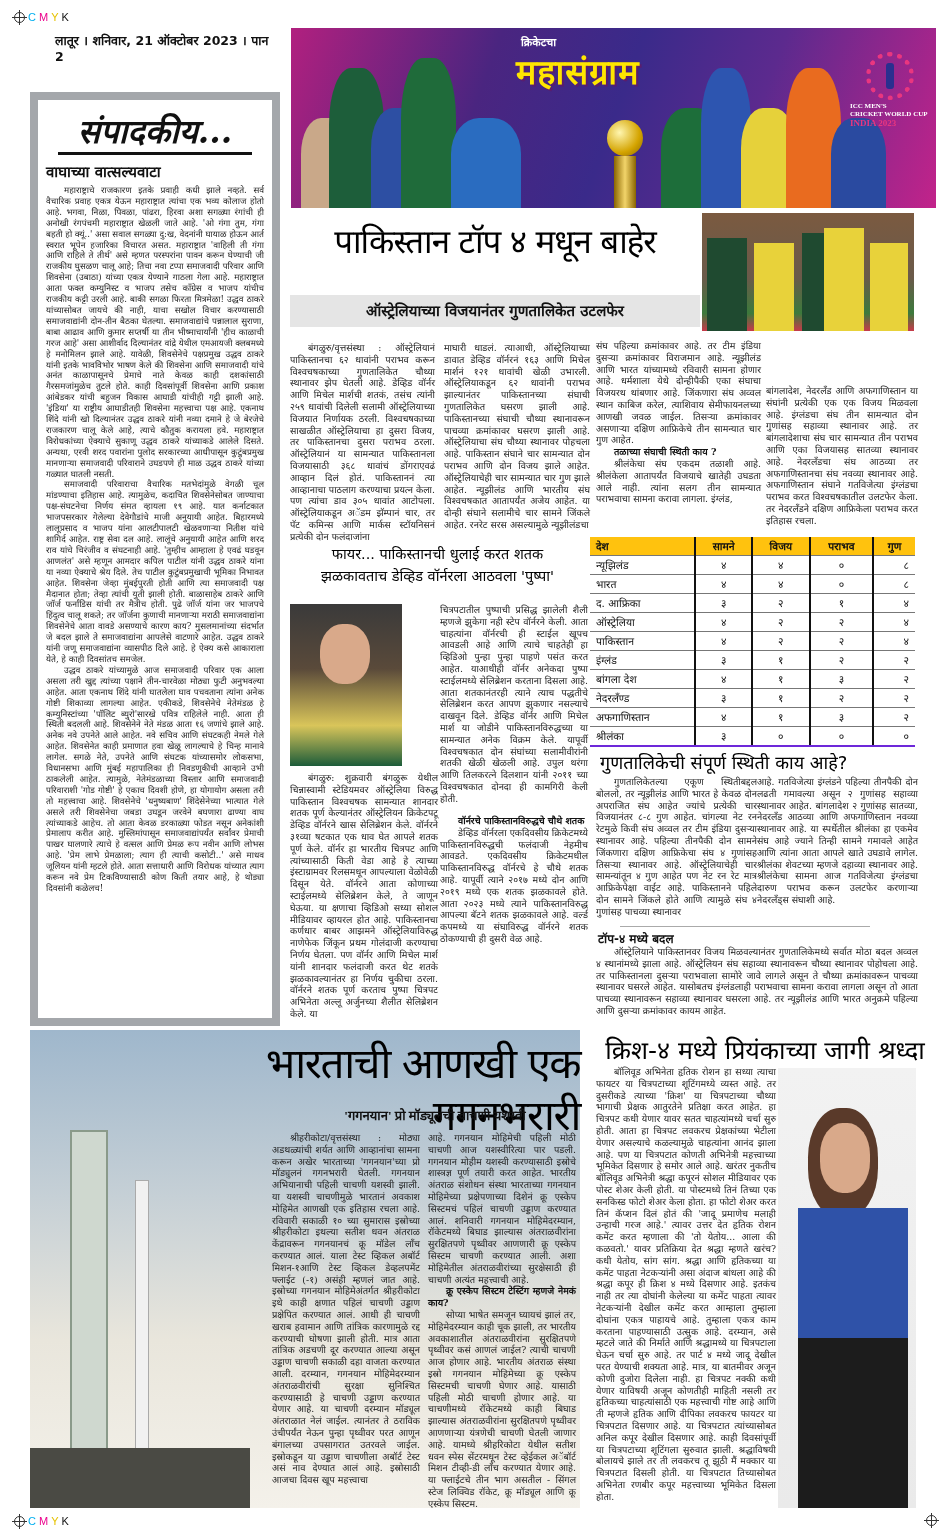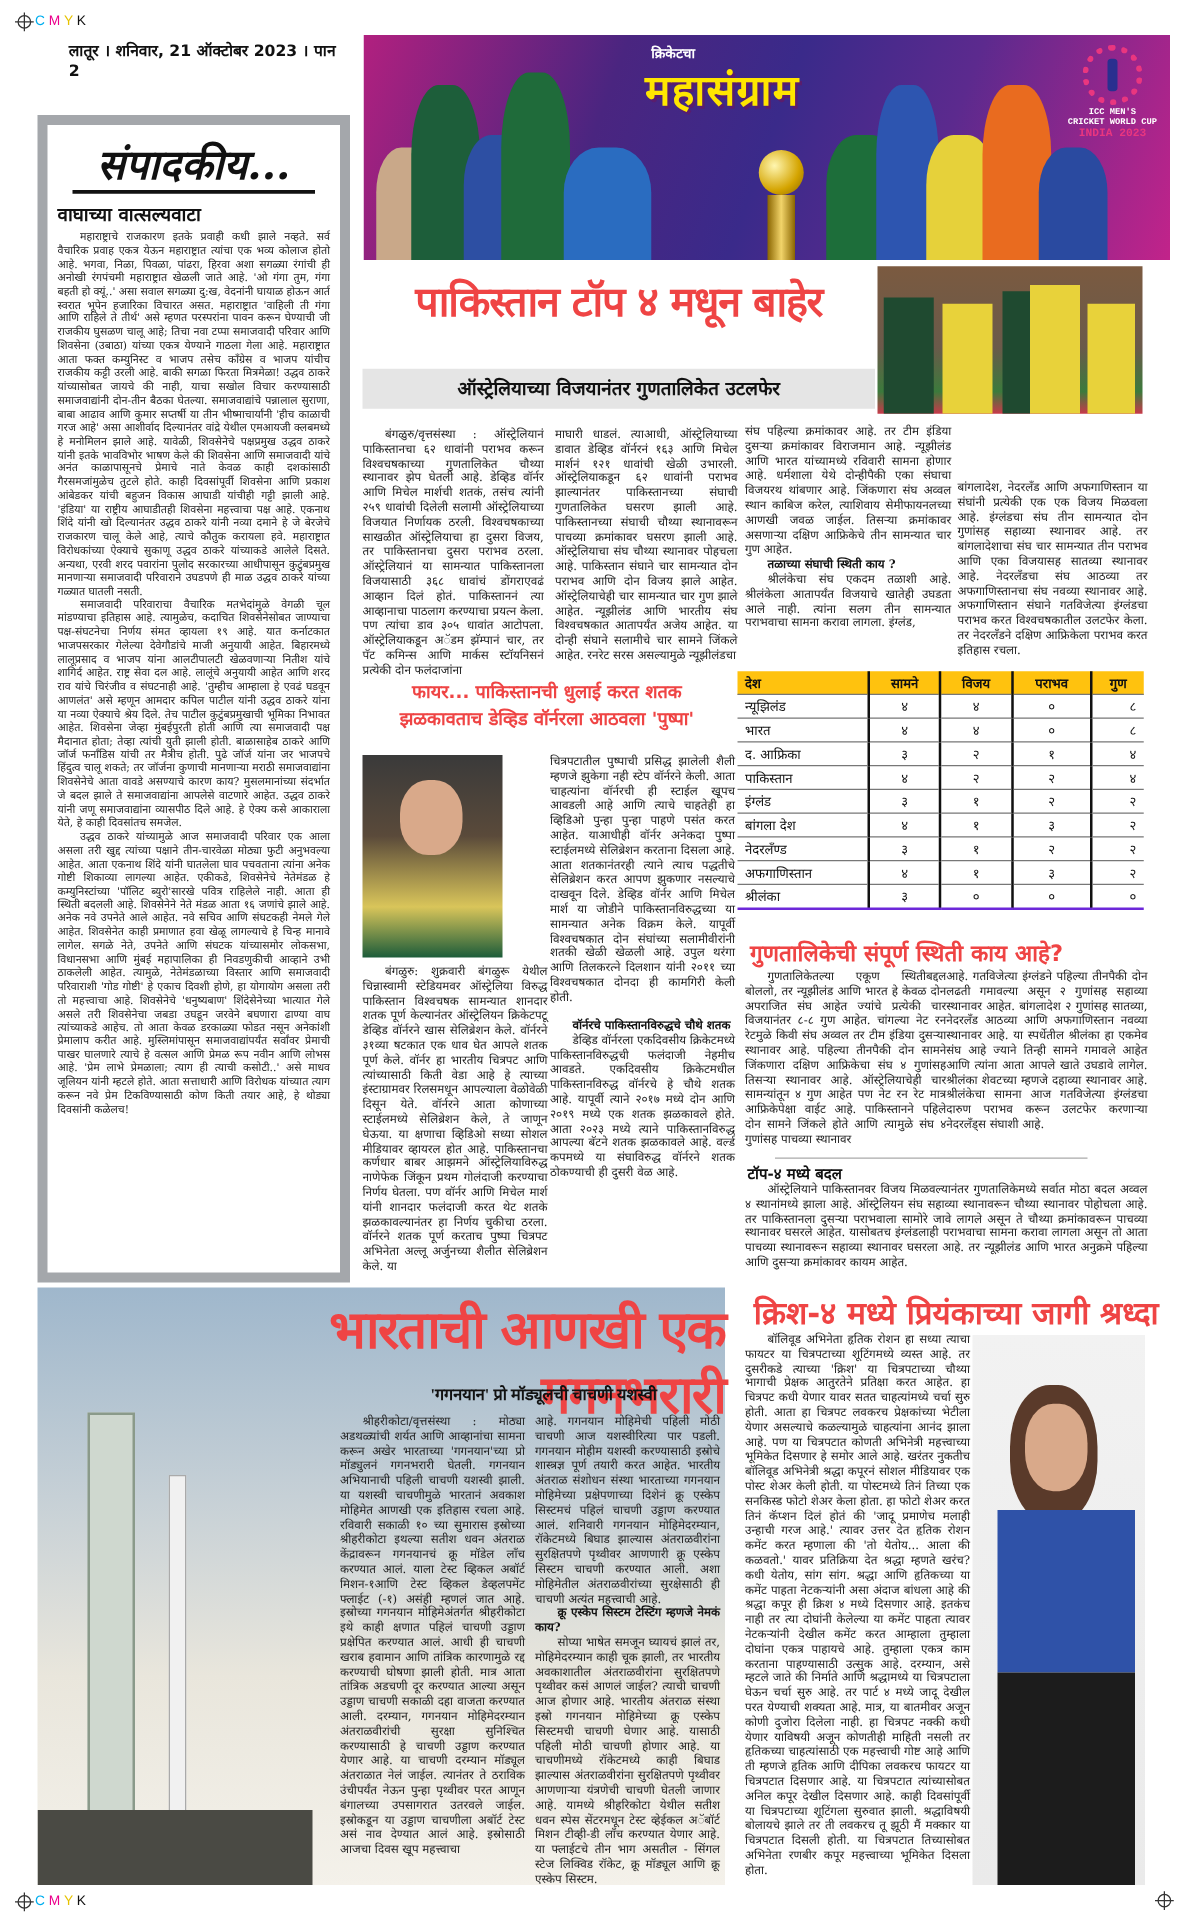--- a/index.html
+++ b/index.html
@@ -12,32 +12,32 @@
 .c{color:#00aeef}.m{color:#ec008c}.y{color:#e6c200}.k{color:#111}
 .masthead-title{font-family:"DejaVu Sans",sans-serif;font-weight:bold;color:#d71920;font-size:29px;letter-spacing:1px}
 .dateline{font-family:"DejaVu Sans",sans-serif;font-size:12.5px;font-weight:bold;color:#111}
 .banner{background:linear-gradient(110deg,#b1207f 0%,#4a2580 30%,#3a2a8a 50%,#5c2a8e 70%,#c2238a 100%);overflow:hidden}
 .banner .player{position:absolute;bottom:0;border-radius:40% 40% 0 0}
 .banner .kicker{font-family:"DejaVu Sans",sans-serif;color:#fff;font-size:11px;font-weight:bold}
 .banner .big{font-family:"DejaVu Sans",sans-serif;color:#ffe600;font-size:34px;font-weight:bold;text-shadow:2px 2px 0 #5a1d6d;letter-spacing:1px}
 .trophy{position:absolute;left:49%;bottom:0;width:36px;height:88px}
 .trophy .ball{width:36px;height:36px;border-radius:50%;background:radial-gradient(circle at 35% 35%,#fff6b0,#d4a400 60%,#8a6500)}
 .trophy .stem{width:22px;margin:0 auto;height:52px;background:linear-gradient(90deg,#8a6500,#f2d46a,#8a6500)}
-.wclogo{position:absolute;right:6px;top:8px;width:80px;height:80px;color:#fff;font-family:Liberation Mono, monospace;font-size:7px;text-align:center;font-weight:bold}
+.wclogo{position:absolute;right:6px;top:24px;width:80px;height:80px;color:#fff;font-family:Liberation Serif, serif;font-size:7px;text-align:left;font-weight:bold}
 .wclogo .ring{width:48px;height:48px;margin:0 auto 2px;border-radius:50%;border:5px dotted #e9367f;position:relative}
 .wclogo .ring:after{content:"";position:absolute;left:15px;top:6px;width:8px;height:26px;background:#2a2f8f;border-radius:3px}
 .wclogo .india{color:#e9367f;font-size:9px}
 .editorial-box{background:#a4a7ab;padding:8px}
 .editorial-inner{background:#fff;height:100%;padding:4px 8px}
 .ed-title{font-family:"DejaVu Serif",serif;font-style:italic;font-weight:bold;font-size:33px;text-align:center;border-bottom:3px solid #111;margin:8px 12px 6px;padding-bottom:0px;line-height:40px}
 .ed-head{font-family:"DejaVu Sans",sans-serif;font-weight:bold;font-size:15px;margin:4px 0 4px}
 .body{font-size:9.4px;line-height:11.8px;text-align:justify;color:#222}
 .body p{text-indent:18px}
 .sub{font-weight:bold;color:#111}
-.headline{font-family:"DejaVu Sans",sans-serif;font-weight:bold;color:#ef4444;letter-spacing:-1px}
+.headline{font-family:"DejaVu Sans",sans-serif;font-weight:normal;color:#000000;letter-spacing:-1px}
 .stripe{background:#e5e5e5;font-family:"DejaVu Sans",sans-serif;font-weight:bold;text-align:center}
 .photo{background:#777;overflow:hidden}
 table.pts{border-collapse:collapse;width:100%;font-family:"DejaVu Sans",sans-serif;font-size:10.5px}
 table.pts th{background:#ffc20e;font-weight:bold;padding:2px 6px;text-align:center;border-right:2px solid #111}
 table.pts th:first-child{text-align:left}
 table.pts th:last-child{border-right:none}
 table.pts td{padding:2px 6px;text-align:center;border-top:1px solid #777;border-right:2px solid #111;height:18.4px}
 table.pts td:first-child{text-align:left}
 table.pts td:last-child{border-right:none;text-align:right}
 table.pts tr:last-child td{border-bottom:2px solid #6d28d9}
@@ -157,20 +157,27 @@
           <td>८</td>
         </tr>
       <tr>
           <td>द. आफ्रिका</td>
           <td>३</td>
           <td>२</td>
           <td>१</td>
           <td>४</td>
         </tr>
       <tr>
+          <td>ऑस्ट्रेलिया</td>
+          <td>४</td>
+          <td>२</td>
+          <td>२</td>
+          <td>४</td>
+        </tr>
+      <tr>
           <td>पाकिस्तान</td>
           <td>४</td>
           <td>२</td>
           <td>२</td>
           <td>४</td>
         </tr>
       <tr>
           <td>इंग्लंड</td>
           <td>३</td>
           <td>१</td>

